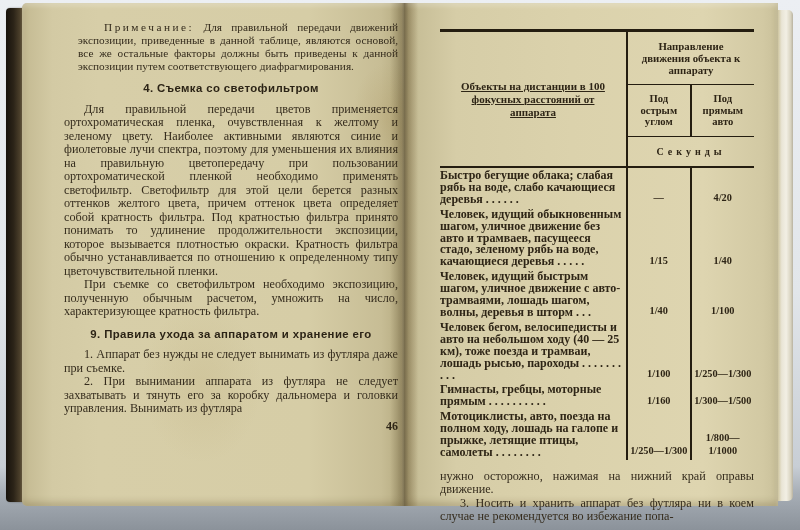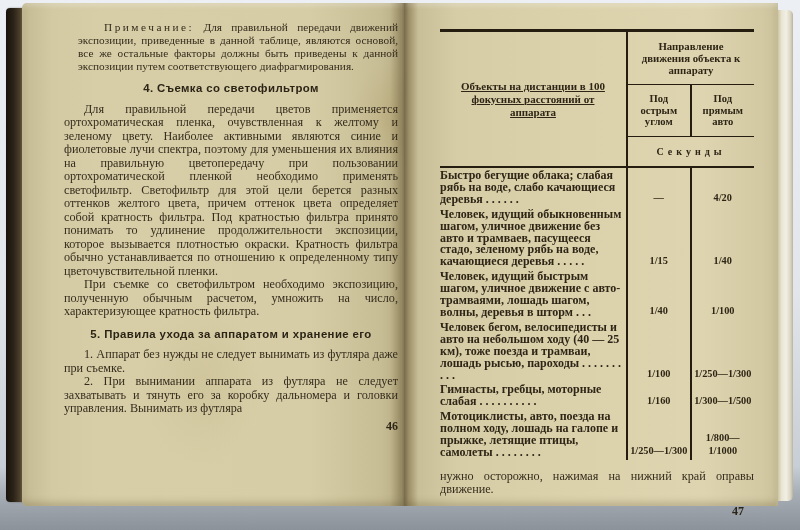--- a/index.html
+++ b/index.html
@@ -102,21 +102,21 @@
   <div class="page page-left">
     <div class="stain stain-1"></div>
     <div class="stain stain-3"></div>
     <div class="text-left">
       <p class="note"><span class="note-label">Примечание:</span> <span>Для правильной передачи движений экспозиции, приведенные в данной таблице, являются основой, все же остальные факторы должны быть приведены к данной экспозиции путем соответствующего диафрагмирования.</span></p>
 
       <div class="heading">4. Съемка со светофильтром</div>
       <p class="para">Для правильной передачи цветов применяется ортохроматическая пленка, очувствленная к желтому и зеленому цвету. Наиболее активными являются синие и фиолетовые лучи спектра, поэтому для уменьшения их влияния на правильную цветопередачу при пользовании ортохроматической пленкой необходимо применять светофильтр. Светофильтр для этой цели берется разных оттенков желтого цвета, причем оттенок цвета определяет собой кратность фильтра. Под кратностью фильтра принято понимать то удлинение продолжительности экспозиции, которое вызывается плотностью окраски. Кратность фильтра обычно устанавливается по отношению к определенному типу цветочувствительной пленки.</p>
       <p class="para">При съемке со светофильтром необходимо экспозицию, полученную обычным расчетом, умножить на число, характеризующее кратность фильтра.</p>
 
-      <div class="heading">5. Правила ухода за аппаратом и хранение его</div>
+      <div class="heading">9. Правила ухода за аппаратом и хранение его</div>
       <p class="para">1. Аппарат без нужды не следует вынимать из футляра даже при съемке.</p>
       <p class="para">2. При вынимании аппарата из футляра не следует захватывать и тянуть его за коробку дальномера и головки управления. Вынимать из футляра</p>
 
       <div class="pagenum pagenum-left">46</div>
     </div>
   </div>
 
   <div class="page page-right">
 
     <div class="text-right">
@@ -149,34 +149,35 @@
               <td class="obj">Человек, идущий быстрым шагом, уличное движение с авто-трамваями, лошадь шагом, волны, деревья в шторм . . .</td>
               <td class="val">1/40</td>
               <td class="val">1/100</td>
             </tr>
             <tr>
               <td class="obj">Человек бегом, велосипедисты и авто на небольшом ходу (40 — 25 км), тоже поезда и трамваи, лошадь рысью, пароходы . . . . . . . . . .</td>
               <td class="val">1/100</td>
               <td class="val">1/250—1/300</td>
             </tr>
             <tr>
-              <td class="obj">Гимнасты, гребцы, моторные слабая . . . . . . . . . .</td>
+              <td class="obj">Гимнасты, гребцы, моторные прямым . . . . . . . . . .</td>
               <td class="val">1/160</td>
               <td class="val">1/300—1/500</td>
             </tr>
             <tr>
               <td class="obj">Мотоциклисты, авто, поезда на полном ходу, лошадь на галопе и прыжке, летящие птицы, самолеты . . . . . . . .</td>
               <td class="val">1/250—1/300</td>
               <td class="val">1/800—1/1000</td>
             </tr>
           </tbody>
       </table>
 
       <div class="below-table">
         <p class="para first">нужно осторожно, нажимая на нижний край оправы движение.</p>
+        <p class="para">3. Носить и хранить аппарат без футляра ни в коем случае не рекомендуется во избежание попа-</p>
         <div class="pagenum pagenum-right">47</div>
       </div>
     </div>
 
   </div>
 
   <div class="page-edge-stack"></div>
   <div class="gutter-shadow"></div>
 </div>
 

